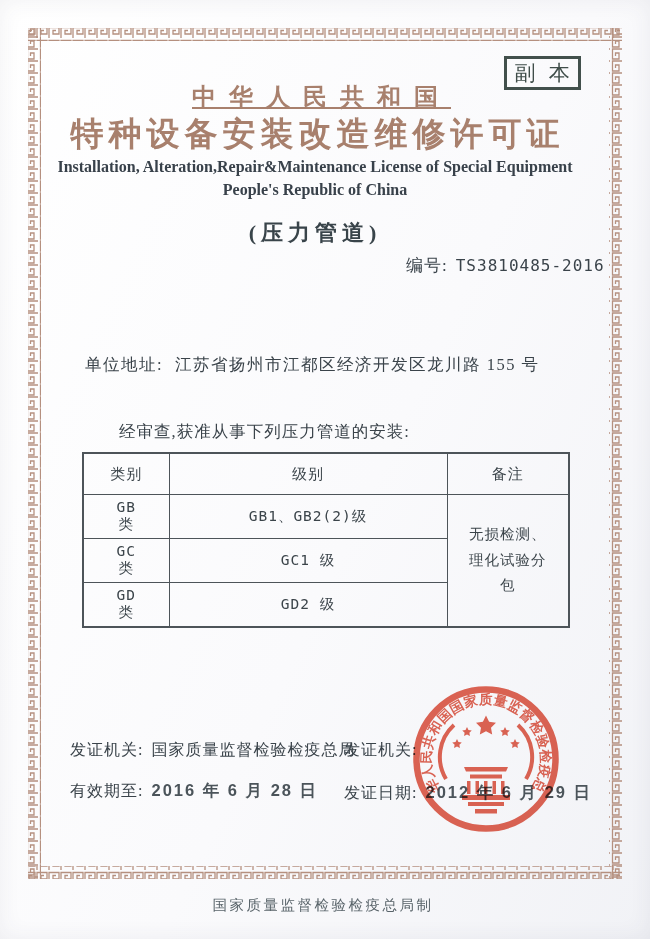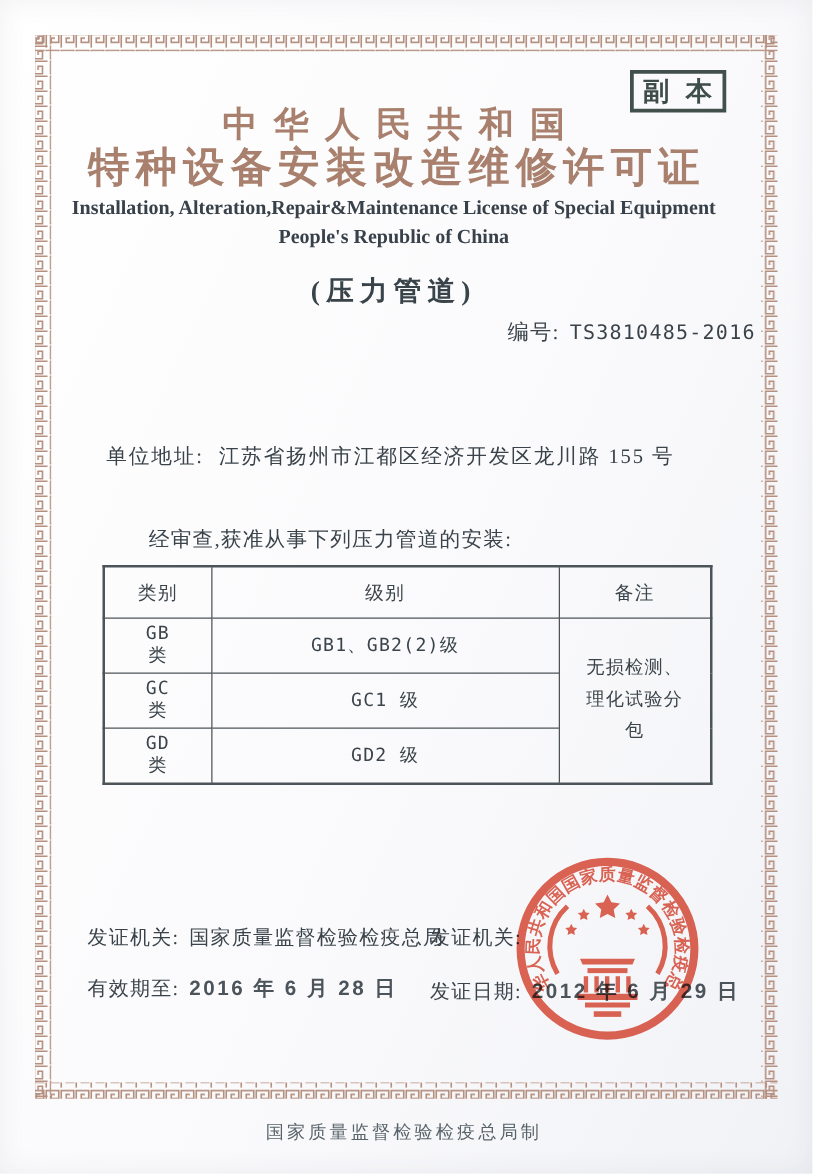--- a/index.html
+++ b/index.html
@@ -8,24 +8,24 @@
     position:relative;width:650px;height:939px;margin:0 auto;
     background:linear-gradient(115deg,#ffffff 0%,#fafafc 55%,#f1f2f6 100%);
     font-family:"Liberation Serif","DejaVu Serif",serif;
     color:#3a434a;overflow:hidden;
     box-shadow:inset 0 0 22px rgba(60,60,80,.07);
   }
   .frame-svg{position:absolute;left:0;top:0;pointer-events:none;}
   .badge{
     position:absolute;left:504px;top:56px;width:68px;height:28px;
     border:3px solid #42504c;display:flex;align-items:center;justify-content:center;
-    font-size:21px;font-weight:bold;color:#3f4d49;letter-spacing:4px;padding-left:3px;
+    font-size:21px;font-weight:normal;color:#3f4d49;letter-spacing:4px;padding-left:3px;
   }
   .center-line{position:absolute;left:30px;width:570px;text-align:center;}
-  .title-cn-1{top:81px;font-size:28px;font-weight:bold;color:#a8806d;letter-spacing:13px;text-indent:13px;}
+  .title-cn-1{top:81px;font-size:24px;font-weight:bold;color:#a8806d;letter-spacing:13px;text-indent:13px;text-decoration:underline;}
   .title-cn-2{top:112px;font-size:33px;font-weight:bold;color:#a8806d;letter-spacing:5px;text-indent:5px;}
   .title-en-1{top:158px;font-size:16px;font-weight:bold;color:#38414a;}
   .title-en-2{top:181px;font-size:16px;font-weight:bold;color:#38414a;}
   .subtitle{top:218px;font-size:22px;font-weight:bold;letter-spacing:5px;color:#39444a;}
   .license-no{position:absolute;left:406px;top:254px;font-size:17px;letter-spacing:1px;text-align:center;}
   .license-no .num{font-family:"DejaVu Sans Mono","Liberation Mono",monospace;font-size:16px;margin-left:8px;}
   .field-line{position:absolute;left:85px;font-size:16.5px;letter-spacing:1.5px;}
   .field-line .lbl{margin-right:12px;}
   .company-name{top:320px;}
   .company-addr{top:354px;}

